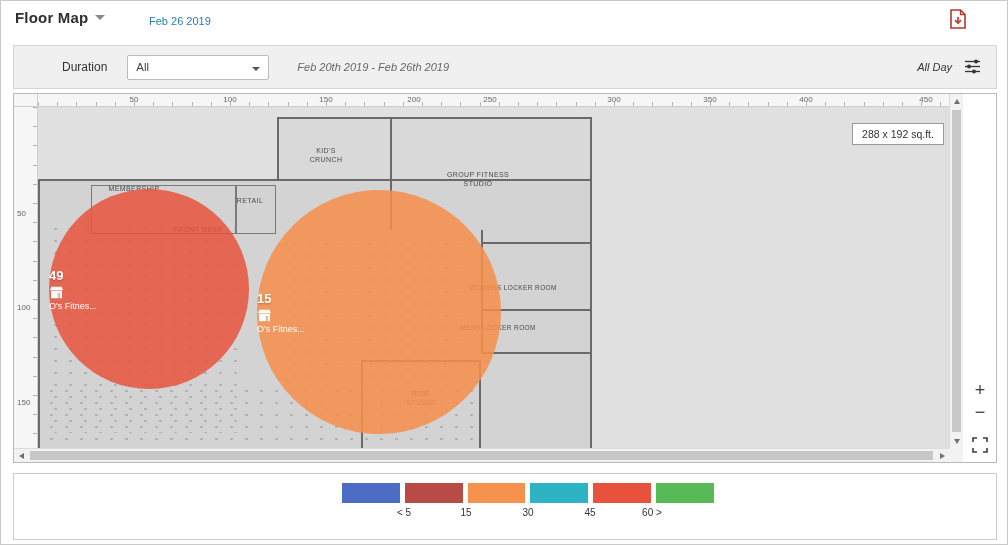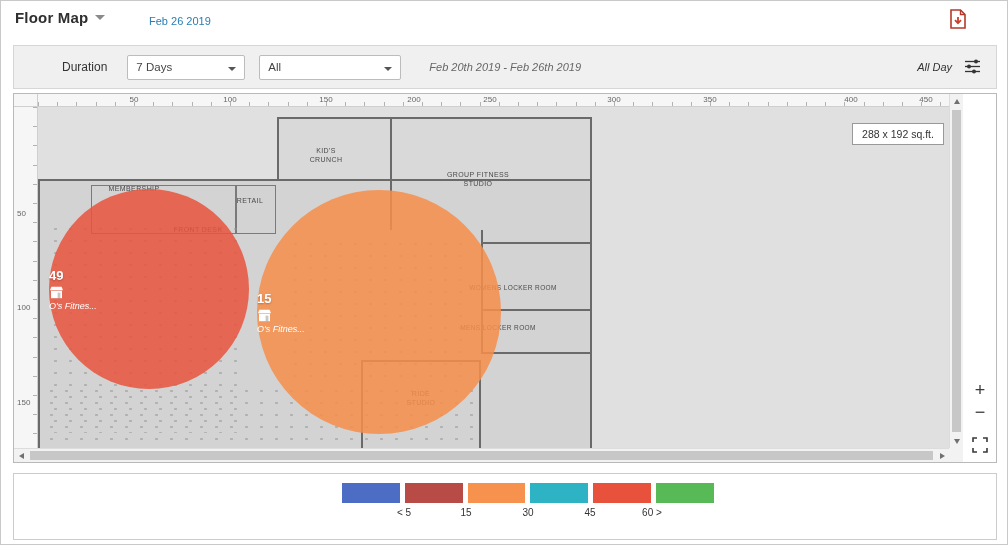--- a/index.html
+++ b/index.html
@@ -29,21 +29,21 @@
 
   
   .map { position:absolute; left:12px; top:92px; width:984px; height:370px; border:1px solid #b9b9b9; background:#fff; }
   .scroll-area { position:absolute; left:0; top:0; bottom:0; right:33px; }
   .right-strip { position:absolute; right:0; top:0; bottom:0; width:33px; background:#fff; }
 
   .ruler-top { position:absolute; left:24px; top:0; right:14px; height:13px; background-color:#f6f6f6; border-bottom:1px solid #cfcfcf;
     background-image:repeating-linear-gradient(90deg,#b2b2b2 0 1px,transparent 1px 19.2px);
     background-size:100% 4px; background-repeat:no-repeat; background-position:left bottom; }
   .ruler-top span { position:absolute; top:1px; transform:translateX(-50%); font-size:8px; color:#666; }
-  .rx1{left:96px}.rx2{left:192px}.rx3{left:288px}.rx4{left:376px}.rx5{left:452px}.rx6{left:576px}.rx7{left:672px}.rx8{left:813px}.rx9{left:888px}
+  .rx1{left:96px}.rx2{left:192px}.rx3{left:288px}.rx4{left:376px}.rx5{left:452px}.rx6{left:576px}.rx7{left:672px}.rx8{left:768px}.rx9{left:888px}
   .ruler-corner { position:absolute; left:0; top:0; width:24px; height:13px; background:#f6f6f6; border-bottom:1px solid #cfcfcf; border-right:1px solid #cfcfcf; }
   .ruler-left { position:absolute; left:0; top:13px; bottom:14px; width:24px; background-color:#f6f6f6; border-right:1px solid #cfcfcf;
     background-image:repeating-linear-gradient(180deg,#b2b2b2 0 1px,transparent 1px 19.2px);
     background-size:4px 100%; background-repeat:no-repeat; background-position:right top; }
   .ruler-left span { position:absolute; left:3px; transform:translateY(-50%); font-size:8px; color:#666; }
   .ry1{top:106px}.ry2{top:200px}.ry3{top:295px}
 
   .canvas { position:absolute; left:24px; top:13px; right:14px; bottom:14px; background:#e0e0e0; overflow:hidden; }
 
   
@@ -74,21 +74,21 @@
   .room-6 { left:460px; top:215px; white-space:nowrap; font-size:6.5px; }
   .room-7 { left:383px; top:285px; width:42px; }
 
   
   .bubble { position:absolute; border-radius:50%; display:flex; flex-direction:column; align-items:flex-start; justify-content:center; color:#fff; text-align:center; cursor:pointer; }
   .bubble-bg { position:absolute; inset:0; border-radius:50%; opacity:.86; }
   .bubble-1 { left:11px;  top:82px; width:200px; height:200px; }
   .bubble-2 { left:219px; top:83px; width:244px; height:244px; }
   .bubble-value { position:relative; font-size:13px; font-weight:700; text-shadow:0 1px 2px rgba(0,0,0,.25); }
   .bubble-icon { position:relative; margin:3px 0 2px; line-height:0; }
-  .bubble-label { position:relative; font-size:9px;font-style:italic; }
+  .bubble-label { position:relative; font-size:9px; }
 
   .size-label { position:absolute; left:814px; top:16px; width:92px; height:22px; background:#fff; border:1px solid #999; font-size:10.5px; color:#333; display:flex; align-items:center; justify-content:center; }
 
   
   .vscroll { position:absolute; right:0; top:0; bottom:14px; width:14px; background:#f2f2f2; border-left:1px solid #dcdcdc; cursor:pointer; }
   .hscroll { position:absolute; left:0; right:14px; bottom:0; height:14px; background:#f2f2f2; border-top:1px solid #dcdcdc; cursor:pointer; }
   .scroll-corner { position:absolute; right:0; bottom:0; width:14px; height:14px; background:#f2f2f2; }
   .sbtn { position:absolute; width:14px; height:14px; display:flex; align-items:center; justify-content:center; cursor:pointer; }
   .sbtn-up{top:0;left:0} .sbtn-down{bottom:0;left:0} .sbtn-left{left:0;top:0} .sbtn-right{right:0;top:0}
   .tri-up    { width:0;height:0;border-left:3.5px solid transparent;border-right:3.5px solid transparent;border-bottom:5px solid #707070; }
@@ -130,24 +130,20 @@
       <svg width="22" height="22" viewBox="0 0 22 22">
         <path d="M4 2 H13.5 L18 6.5 V20 H4 Z" fill="none" stroke="#b5382c" stroke-width="1.6"></path>
         <path d="M13.5 2 V6.5 H18" fill="none" stroke="#b5382c" stroke-width="1.4"></path>
         <path d="M11 9 V15 M8 12.2 L11 15.2 L14 12.2" fill="none" stroke="#c8412f" stroke-width="1.8"></path>
       </svg>
     </div>
   </div>
 
   <div class="toolbar">
     <span class="toolbar-label">Duration</span>
-    <div class="select sel-duration">
-      <span>7 Days</span>
-      <span class="caret-sm"></span>
-    </div>
     <div class="select sel-area">
       <span>All</span>
       <span class="caret-sm"></span>
     </div>
     <span class="date-range">Feb 20th 2019 - Feb 26th 2019</span>
     <span class="spacer"></span>
     <span class="all-day">All Day</span>
     <div class="tune-btn">
       <svg width="17" height="15" viewBox="0 0 17 15">
         <line x1="1" y1="2.5" x2="16" y2="2.5" stroke="#333" stroke-width="1.3"></line>

